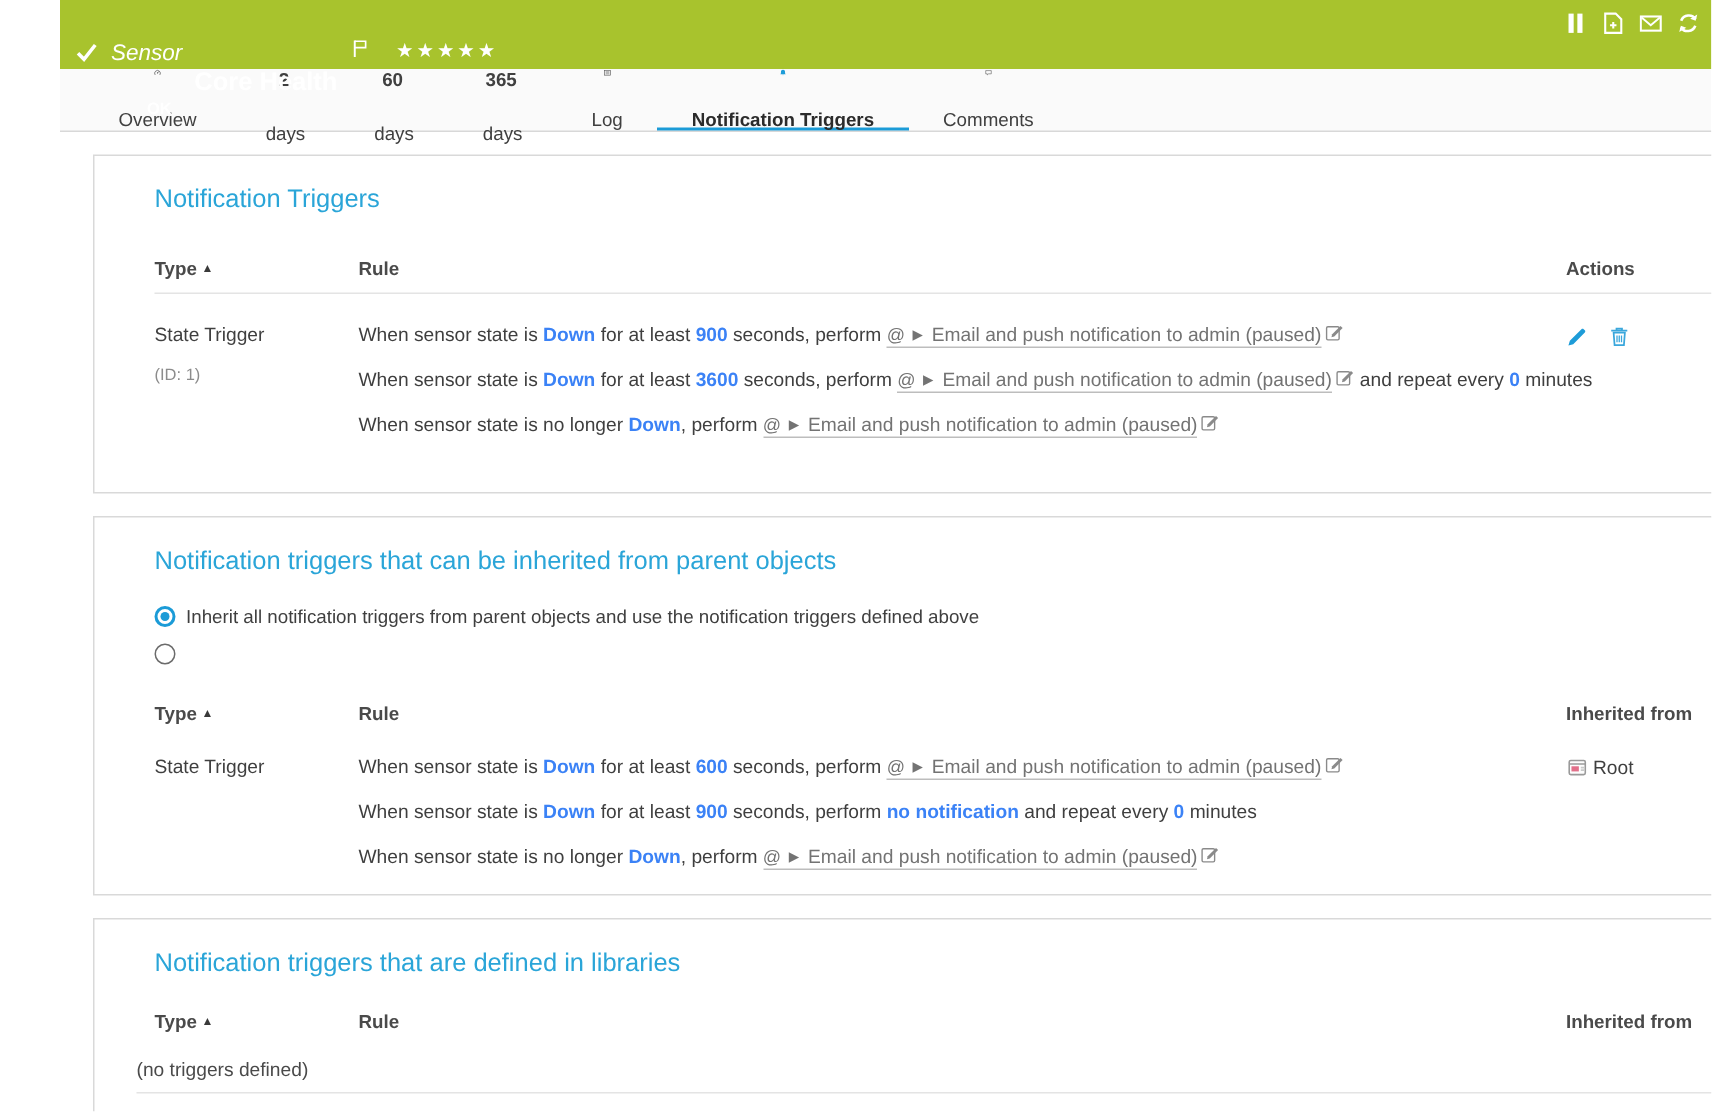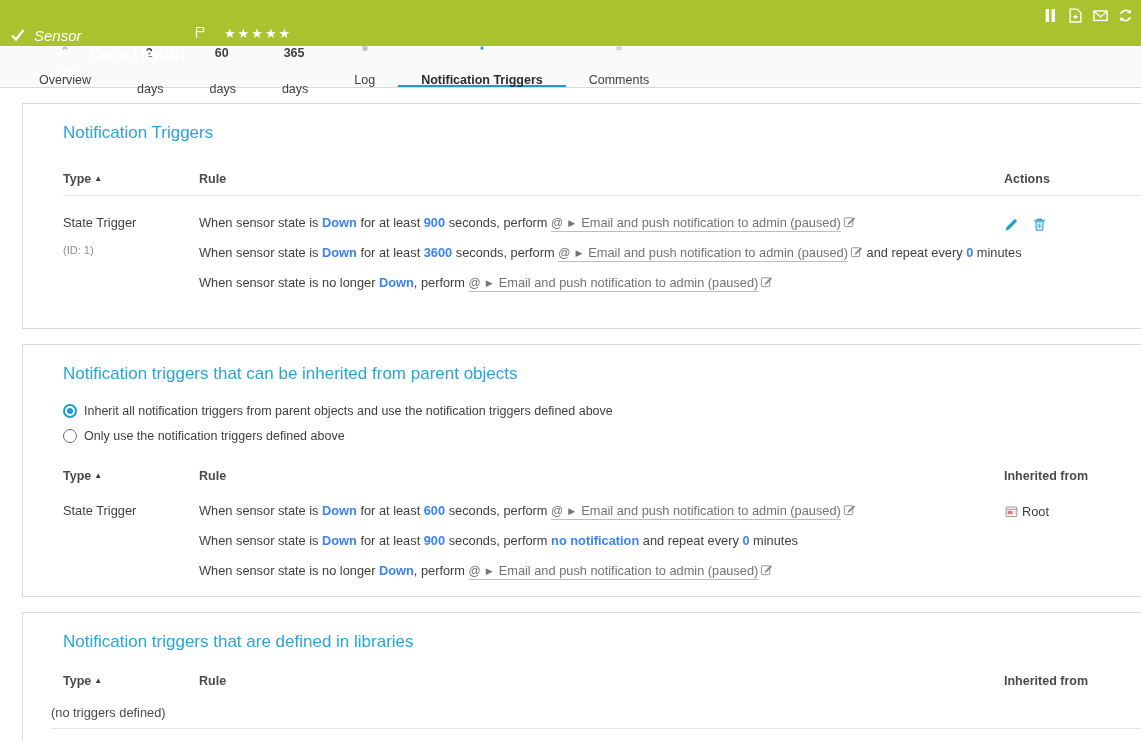--- a/index.html
+++ b/index.html
@@ -1,19 +1,19 @@
 <!DOCTYPE html>
 <html><head>
 <meta charset="utf-8">
 <style>
   * { margin:0; padding:0; box-sizing:border-box; }
   html,body { background:#fff; }
   .viewport {
     position:relative; width:1141px; height:741px; overflow:hidden;
-    background:#fff; font-family:"Liberation Sans", sans-serif; color:#3f3f3f;
+    background:#fff; font-family:"Liberation Sans", sans-serif; color:#3f3f3f;padding-left:40px;
   }
 
   
   .hdr { height:46px; background:#a8c32d; color:#fff; position:relative; padding:5px 0 0 10px; }
   .hdr-row1 { display:flex; align-items:center; gap:8px; }
   .hdr-check { width:16px; height:14px; }
   .hdr-kind { font-style:italic; font-size:15px; }
   .hdr-title { font-size:17px; font-weight:700;margin-top:40px; }
   .hdr-flag { width:11px; height:13px; margin:-6px 0 0 2px; }
   .hdr-stars { font-size:13px; letter-spacing:2px; margin:-4px 0 0 10px; }
@@ -208,21 +208,20 @@
     <div class="sec-title">Notification triggers that can be inherited from parent objects</div>
     <div class="radio-group">
       <label class="radio-row">
         <span class="radio checked">
             <span class="dot"></span>
           </span>
         <span>Inherit all notification triggers from parent objects and use the notification triggers defined above</span>
       </label>
       <label class="radio-row">
         <span class="radio"></span>
-        <span>Only use the notification triggers defined above</span>
       </label>
     </div>
     <div class="thead" style="margin-top:21px">
       <div class="col-type"><span>Type</span><span class="sort-arrow">▲</span></div>
       <div class="col-rule">Rule</div>
       <div class="col-right">Inherited from</div>
     </div>
     <div class="tbody" style="margin-top:4px">
       <div class="col-type cell-type">
         <div>State Trigger</div>

